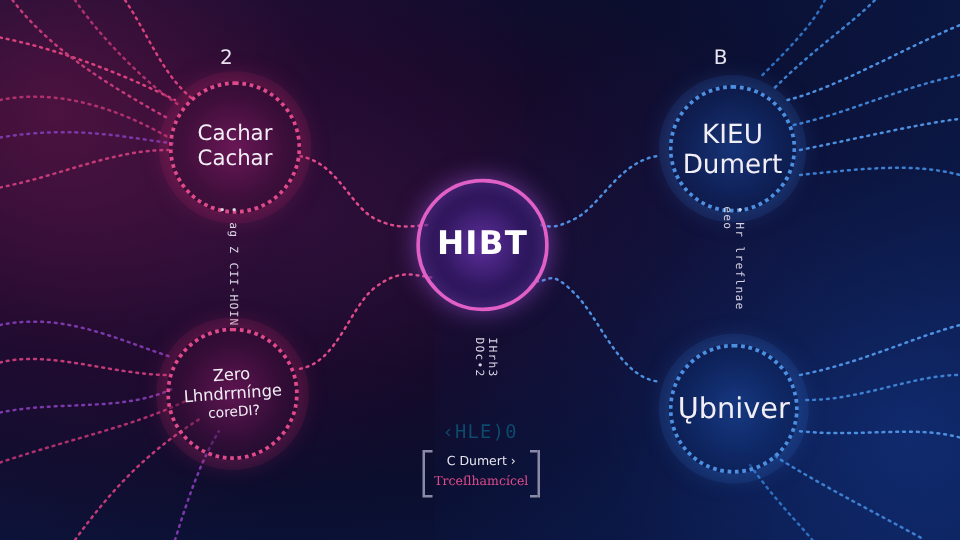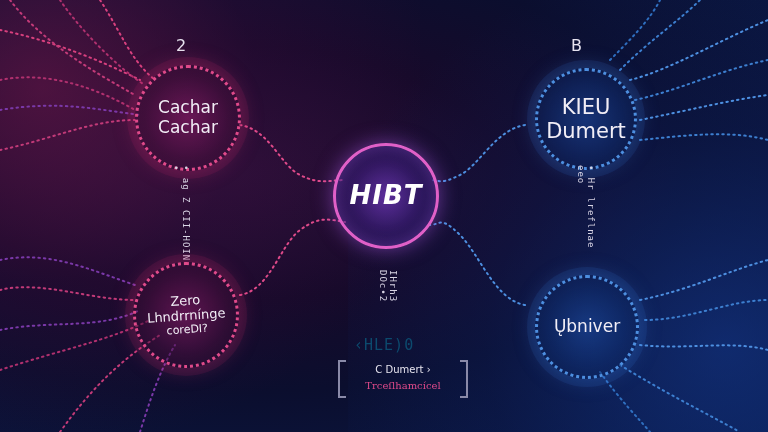--- a/index.html
+++ b/index.html
@@ -32,37 +32,37 @@
     background: radial-gradient(circle, rgba(30,80,170,0.55) 0%, rgba(15,45,110,0.5) 60%, rgba(10,25,70,0.3) 100%);
     box-shadow: 0 0 0 8px rgba(60,120,220,0.12), 0 0 22px rgba(60,130,230,0.35);
   }
   .node.center {
     border: 3px solid #e060c8;
     background: radial-gradient(circle, rgba(120,60,200,0.7) 0%, rgba(50,25,110,0.6) 55%, rgba(20,15,60,0.4) 100%);
     box-shadow: 0 0 20px rgba(170,90,230,0.55), inset 0 0 18px rgba(160,90,240,0.4);
   }
   .node-label { font-size: 17px; }
   .center-label {
-    font-family: "DejaVu Sans", sans-serif; font-style: italic; font-weight: bold;
+    font-family: "DejaVu Sans", sans-serif; font-weight: bold;
     font-size: 26px; letter-spacing: 1px; color: #ffffff;
   }
   .number-label {
     position: absolute; color: #e8e4f0; font-size: 16px;
   }
   .vtext {
     position: absolute; writing-mode: vertical-rl; color: #d8d4e4;
     font-family: "DejaVu Sans Mono", monospace; font-size: 9px; letter-spacing: 1px;
   }
   .code-line {
     position: absolute; left: 354px; top: 336px; color: #0c4a6e;
     font-family: "DejaVu Sans Mono", monospace; font-size: 15px; letter-spacing: 1px;
   }
   .bracket-box {
     position: absolute; left: 338px; top: 360px; width: 90px; height: 38px;
-    border-left: 2px solid #8a8aa8; border-right: 2px solid #8a8aa8; padding-left: 36px;
+    border-left: 2px solid #8a8aa8; border-right: 2px solid #8a8aa8;
   }
   .bracket-box::before, .bracket-box::after {
     content: ""; position: absolute; left: 0; right: 0; height: 0;
   }
   .bracket-box .tl, .bracket-box .tr, .bracket-box .bl, .bracket-box .br {
     position: absolute; width: 6px; height: 2px; background: #8a8aa8;
   }
   .bracket-box .tl { left: 0; top: 0; }
   .bracket-box .tr { right: 0; top: 0; }
   .bracket-box .bl { left: 0; bottom: 0; }
@@ -144,21 +144,21 @@
 <div class="number-label" style="left:571px; top:36px;">B</div>
 <div class="node blue" style="left:535px; top:68px; width:96px; height:96px;">
   <div class="node-label" style="font-size:21px;">
     <div>KIEU</div>
     <div>Dumert</div>
   </div>
 </div>
 <div class="vtext" style="left:576px; top:165px; height:90px;">• Hr lreflnae eeo</div>
 
 <div class="node blue" style="left:535px; top:275px; width:98px; height:98px;">
-  <div class="node-label" style="font-size:17px;">Ųbniver</div>
+  <div class="node-label" style="font-size:23px;">Ųbniver</div>
 </div>
 
 <div class="code-line">‹HLE)0</div>
 <div class="bracket-box">
   <span class="tl"></span>
   <span class="tr"></span>
   <span class="bl"></span>
   <span class="br"></span>
   <div class="box-row1">
     <span>C</span>

